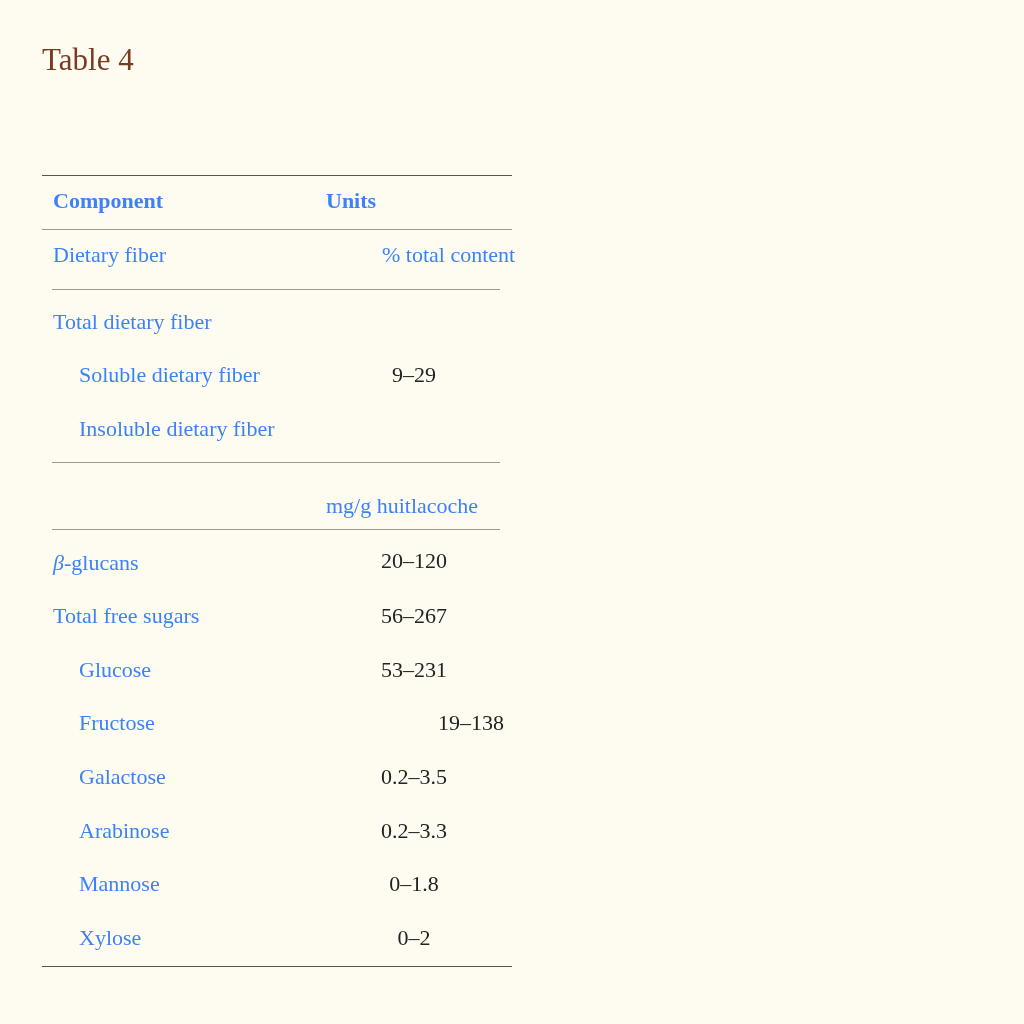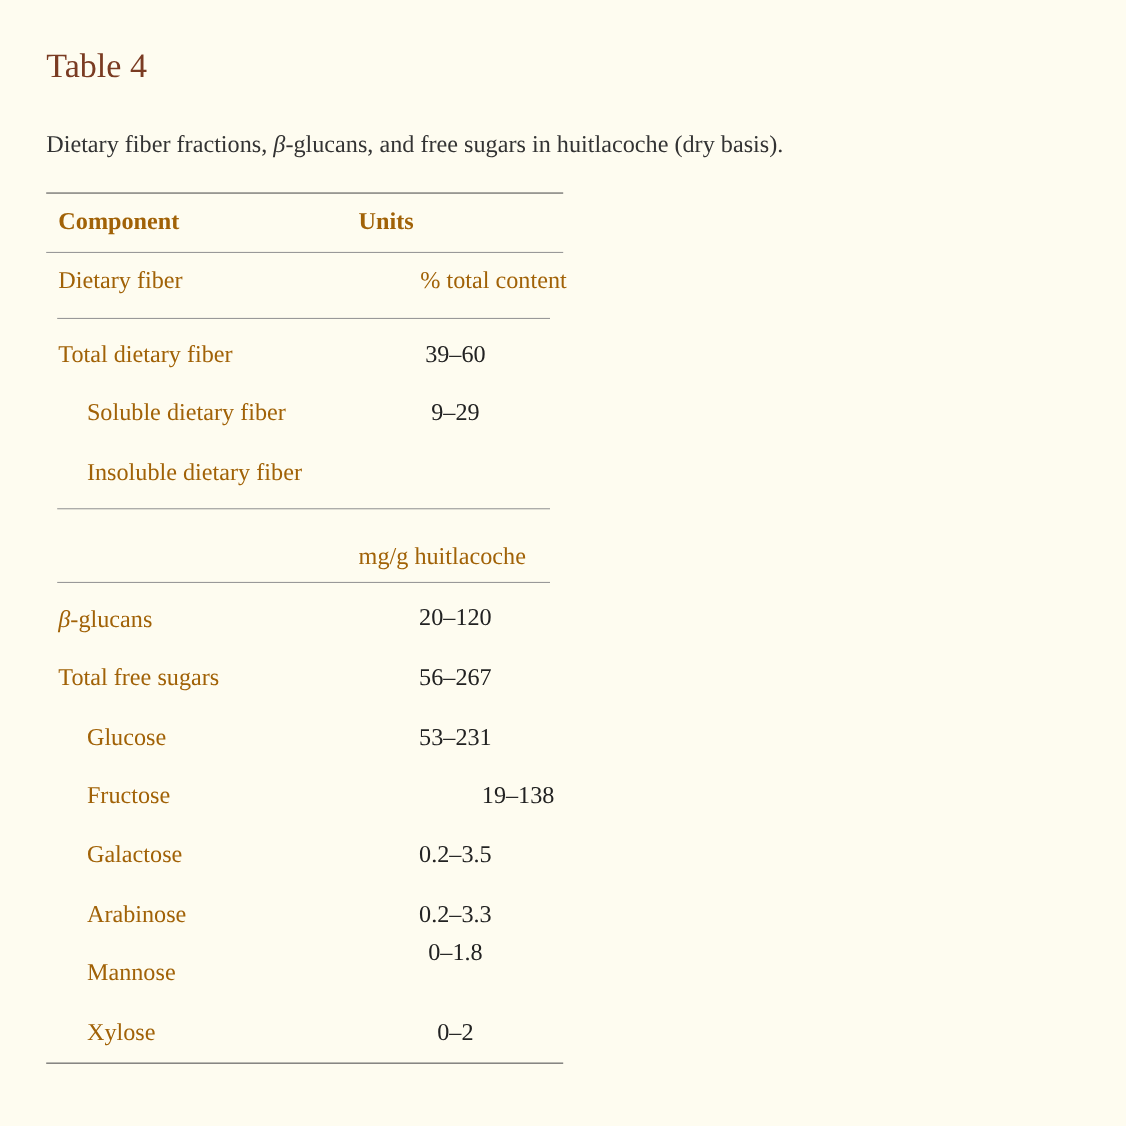--- a/index.html
+++ b/index.html
@@ -43,21 +43,21 @@
       border-top: 1.5px solid #555;
     }
     .rule.thin {
       border-top: 1px solid #999;
     }
     .cell {
       position: absolute;
       font-size: 22px;
       line-height: 28px;
       white-space: nowrap;
-      color: #a16207;
+      color: #3b82f6;
     }
     .cell.head {
       font-weight: bold;
     }
     .val {
       position: absolute;
       width: 180px;
       left: 324px;
       text-align: center;
       font-size: 22px;
@@ -69,36 +69,34 @@
     .lvl0 { left: 53px; }
     i.beta { font-style: italic; }
   </style>
 </head>
 <body>
 
 <div class="page">
 
   <h2 class="table-title">Table 4</h2>
 
-  <p class="caption"><span>Dietary fiber fractions, </span><i>β</i><span>-glucans, and free sugars in huitlacoche (dry basis).</span></p>
 
   <div class="rule" style="left:42px; top:175px; width:470px;"></div>
 
   <div class="cell head lvl0" style="top:187px;">Component</div>
   <div class="cell head" style="left:326px; top:187px;">Units</div>
 
   <div class="rule thin" style="left:42px; top:229px; width:470px;"></div>
 
   <div class="cell lvl0" style="top:241px;">Dietary fiber</div>
   <div class="cell" style="left:338px; top:241px;margin-left:44px;">% total content</div>
 
   <div class="rule thin" style="left:52px; top:289px; width:448px;"></div>
 
   <div class="cell lvl0" style="top:308px;text-align:right;">Total dietary fiber</div>
-  <div class="val" style="top:308px;">39–60</div>
 
   <div class="cell indent" style="top:361px;">Soluble dietary fiber</div>
   <div class="val" style="top:361px;">9–29</div>
 
   <div class="cell indent" style="top:415px;">Insoluble dietary fiber</div>
 
   <div class="rule thin" style="left:52px; top:462px; width:448px;"></div>
 
   <div class="cell" style="left:326px; top:492px;">mg/g huitlacoche</div>
 
@@ -116,20 +114,20 @@
   <div class="cell indent" style="top:709px;">Fructose</div>
   <div class="val" style="top:709px;text-align:right;">19–138</div>
 
   <div class="cell indent" style="top:763px;">Galactose</div>
   <div class="val" style="top:763px;">0.2–3.5</div>
 
   <div class="cell indent" style="top:817px;">Arabinose</div>
   <div class="val" style="top:817px;">0.2–3.3</div>
 
   <div class="cell indent" style="top:870px;">Mannose</div>
-  <div class="val" style="top:852px;">0–1.8</div>
+  <div class="val" style="top:870px;">0–1.8</div>
 
   <div class="cell indent" style="top:924px;">Xylose</div>
   <div class="val" style="top:924px;">0–2</div>
 
   <div class="rule" style="left:42px; top:966px; width:470px;"></div>
 
 </div>
 
 </body></html>

